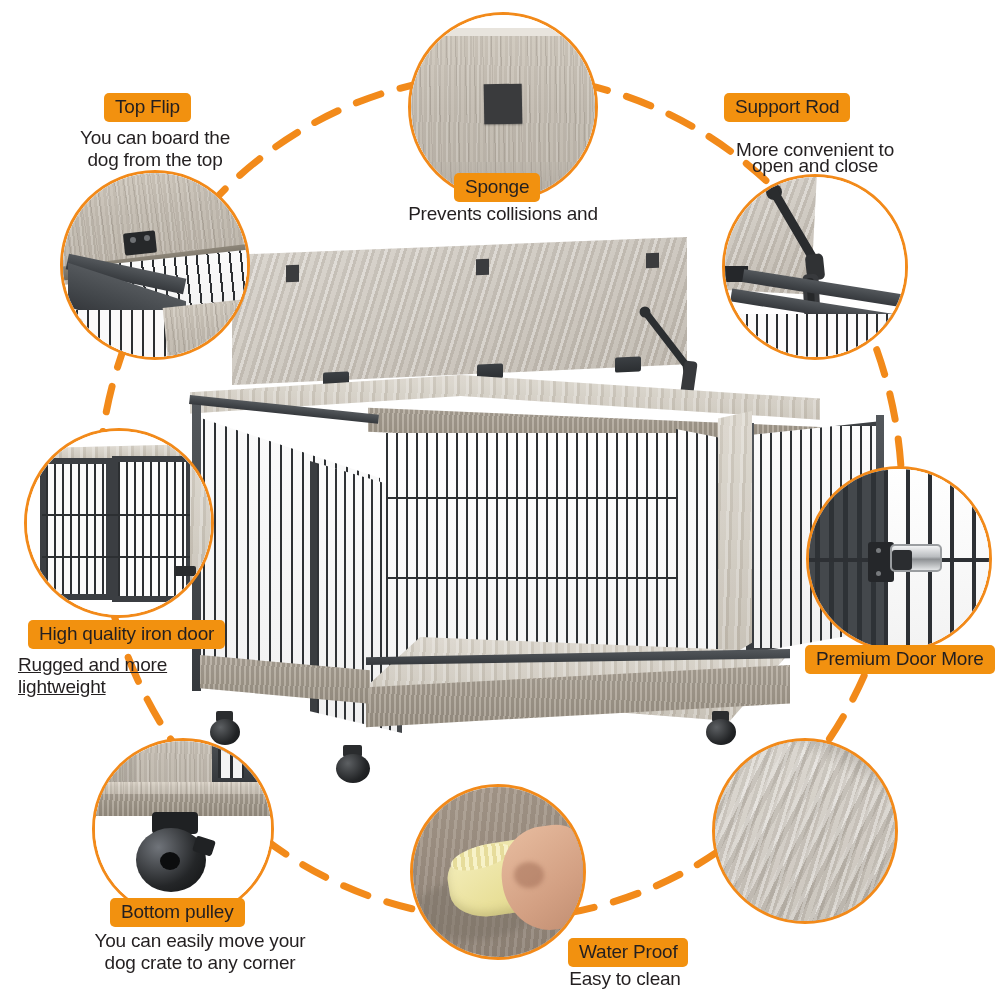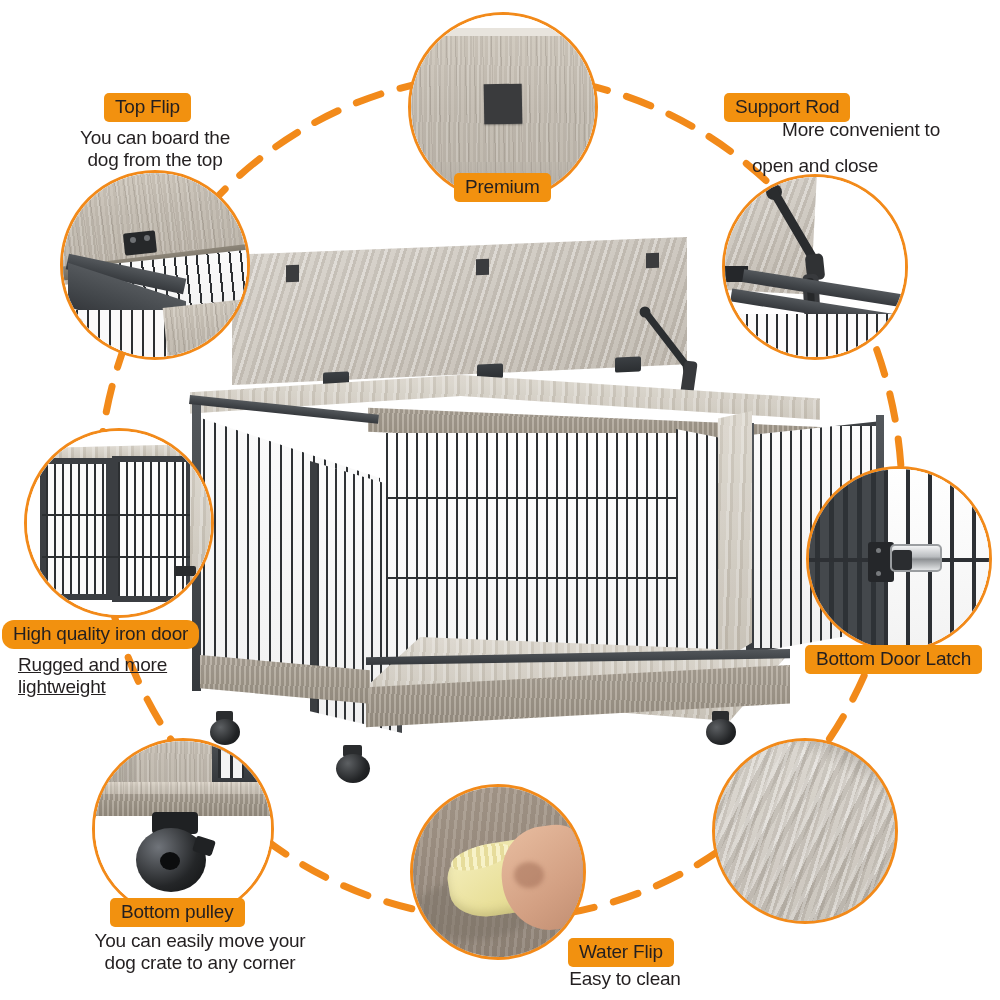--- a/index.html
+++ b/index.html
@@ -202,21 +202,22 @@
       <div class="inner">
         <div style="position:absolute;inset:0;background:#ffffff;"></div>
         <div style="position:absolute;left:-10px;top:16px;width:215px;height:8px;background:#e8e4dd;"></div>
         <div class="wood-grey" style="position:absolute;left:-10px;top:24px;width:215px;height:180px;"></div>
         <div class="wood-grey" style="position:absolute;left:-10px;top:150px;width:215px;height:60px;opacity:.55;filter:brightness(.92);"></div>
 
         <div style="position:absolute;left:76px;top:72px;width:38px;height:40px;background:#3a3b3d;transform:rotate(-1deg);box-shadow:0 1px 2px rgba(0,0,0,.3);"></div>
       </div>
     </div>
   </div>
-  <div class="badge" style="left:454px;top:173px;">Premium</div>
+  <div class="badge" style="left:454px;top:173px;">Sponge</div>
+  <div class="caption ctr" style="left:383px;top:203px;width:240px;">Prevents collisions and</div>
 
   <div class="callout" style="left:722px;top:174px;width:186px;height:186px;">
     <div class="circle" style="width:186px;height:186px;">
       <div class="inner">
         <div style="position:absolute;inset:0;background:#ffffff;"></div>
 
         <div class="wood-grey2" style="position:absolute;left:-6px;top:-10px;width:98px;height:128px;transform:rotate(3deg);"></div>
 
         <div style="position:absolute;left:-2px;top:92px;width:28px;height:16px;background:#25272a;"></div>
 
@@ -231,21 +232,21 @@
 
         <div class="metal" style="position:absolute;left:20px;top:110px;width:190px;height:13px;transform:rotate(9deg);"></div>
         <div class="metal" style="position:absolute;left:8px;top:130px;width:200px;height:13px;transform:rotate(9deg);"></div>
 
         <div style="position:absolute;left:-6px;top:140px;width:200px;height:60px;
                     background:repeating-linear-gradient(90deg,#2b2e31 0 2px, rgba(255,255,255,0) 2px 10px),#fbfbfb;"></div>
       </div>
     </div>
   </div>
   <div class="badge" style="left:724px;top:93px;">Support Rod</div>
-  <div class="caption ctr" style="left:690px;top:119px;width:250px;text-align:right;">More convenient to</div>
+  <div class="caption ctr" style="left:690px;top:139px;width:250px;">More convenient to</div>
   <div class="caption ctr" style="left:690px;top:155px;width:250px;">open and close</div>
 
   <div class="callout" style="left:806px;top:466px;width:186px;height:186px;">
     <div class="circle" style="width:186px;height:186px;">
       <div class="inner">
         <div style="position:absolute;inset:0;background:#fbfbfb;"></div>
 
         <div style="position:absolute;left:0;top:0;width:78px;height:193px;
                     background:repeating-linear-gradient(90deg,#44484c 0 9px,#2e3236 9px 14px),linear-gradient(180deg,#3c4044,#303438);"></div>
 
@@ -257,21 +258,21 @@
         <div style="position:absolute;left:62px;top:76px;width:26px;height:40px;background:#25272a;border-radius:3px;"></div>
         <div style="position:absolute;left:70px;top:82px;width:5px;height:5px;border-radius:50%;background:#777a7d;"></div>
         <div style="position:absolute;left:70px;top:105px;width:5px;height:5px;border-radius:50%;background:#777a7d;"></div>
 
         <div style="position:absolute;left:84px;top:78px;width:52px;height:28px;border-radius:5px;
              background:linear-gradient(180deg,#f2f3f4,#b9bcbf 45%,#8d9093 55%,#e3e5e6);border:2px solid #9a9da0;box-sizing:border-box;"></div>
         <div style="position:absolute;left:86px;top:84px;width:20px;height:20px;border-radius:3px;background:#2b2d30;"></div>
       </div>
     </div>
   </div>
-  <div class="badge" style="left:805px;top:645px;">Bottom Door Latch</div>
+  <div class="badge" style="left:805px;top:645px;">Premium Door More</div>
 
   <div class="callout" style="left:712px;top:738px;width:186px;height:186px;">
     <div class="circle wood-grey2" style="width:186px;height:186px;">
       <div class="inner">
         <div class="wood-grey2" style="position:absolute;inset:0;"></div>
         <div style="position:absolute;inset:0;background:
              repeating-linear-gradient(118deg, rgba(255,255,255,.26) 0 4px, rgba(130,124,116,.16) 4px 9px, rgba(255,255,255,.08) 9px 17px);"></div>
         <div style="position:absolute;left:-20px;top:-10px;width:240px;height:26px;background:linear-gradient(180deg,rgba(120,114,106,.30),rgba(255,255,255,0));transform:rotate(28deg);"></div>
       </div>
     </div>
@@ -292,21 +293,21 @@
              box-shadow:inset 0 -5px 8px rgba(150,140,90,.35);"></div>
         <div style="position:absolute;left:40px;top:62px;width:62px;height:22px;border-radius:50%;
              background:repeating-linear-gradient(100deg,#f7f2c8 0 4px,#e6dc9b 4px 8px);transform:rotate(-16deg);"></div>
 
         <div style="position:absolute;left:92px;top:42px;width:92px;height:104px;border-radius:48% 38% 42% 50%;
              background:linear-gradient(150deg,#e8bda0,#d3a083 60%,#bf8c70);transform:rotate(-8deg);"></div>
         <div style="position:absolute;left:104px;top:78px;width:30px;height:26px;border-radius:50%;background:rgba(150,100,78,.45);filter:blur(2px);"></div>
       </div>
     </div>
   </div>
-  <div class="badge" style="left:568px;top:938px;">Water Flip</div>
+  <div class="badge" style="left:568px;top:938px;">Water Proof</div>
   <div class="caption ctr" style="left:530px;top:968px;width:190px;">Easy to clean</div>
 
   <div class="callout" style="left:92px;top:738px;width:182px;height:182px;">
     <div class="circle" style="width:182px;height:182px;">
       <div class="inner">
         <div style="position:absolute;inset:0;background:#ffffff;"></div>
 
         <div class="wood-grey" style="position:absolute;left:-14px;top:-14px;width:148px;height:80px;"></div>
         <div class="wood-grey" style="position:absolute;left:-14px;top:-14px;width:58px;height:72px;filter:brightness(.94);"></div>
 
@@ -345,17 +346,17 @@
 
         <div style="position:absolute;left:18px;top:86px;width:150px;height:2.5px;background:#2c2f32;"></div>
         <div style="position:absolute;left:18px;top:128px;width:150px;height:2.5px;background:#2c2f32;"></div>
 
         <div class="wood-light" style="position:absolute;left:166px;top:26px;width:26px;height:152px;"></div>
 
         <div style="position:absolute;left:150px;top:138px;width:22px;height:10px;border-radius:2px;background:#2a2c2e;"></div>
       </div>
     </div>
   </div>
-  <div class="badge" style="left:2px;top:620px;border-radius:12px;">High quality iron door</div>
+  <div class="badge" style="left:28px;top:620px;">High quality iron door</div>
   <div class="caption lft" style="left:18px;top:654px;width:240px;">Rugged and more</div>
   <div class="caption lft" style="left:18px;top:676px;width:240px;">lightweight</div>
 
 </div>
 
 </body></html>

